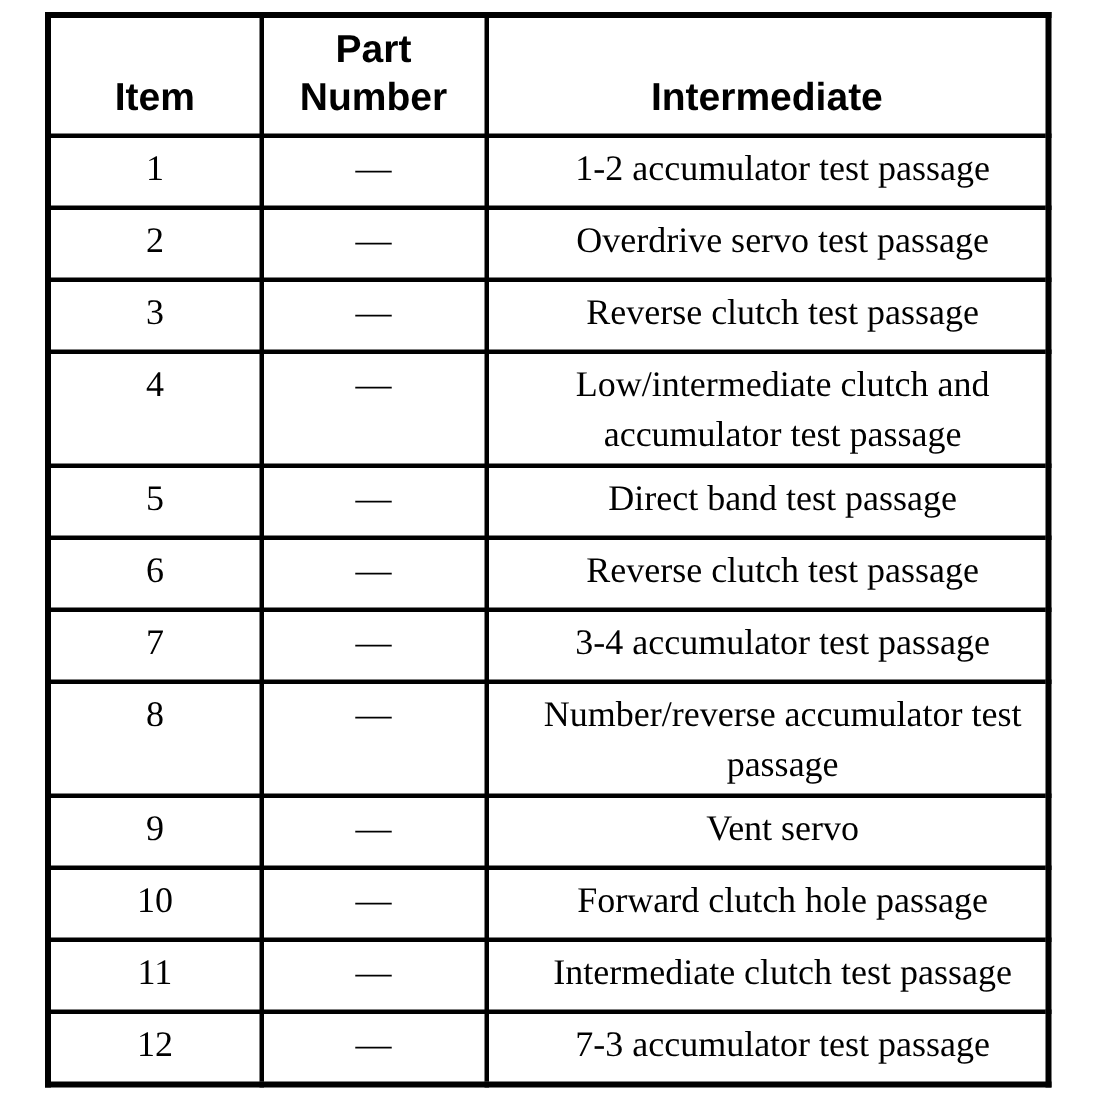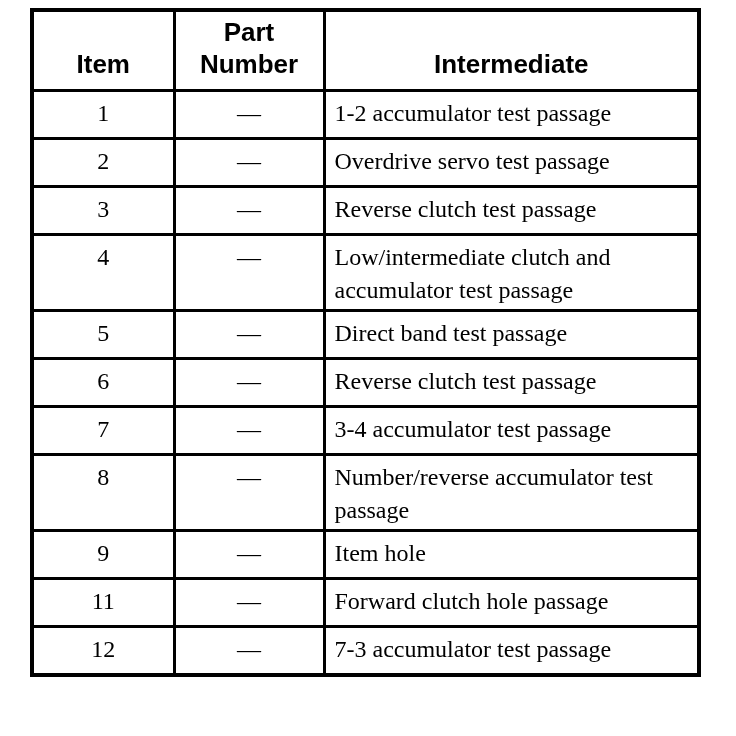--- a/index.html
+++ b/index.html
@@ -53,22 +53,22 @@
     padding: 5px 4px 2px 4px;
     height: 38px;
   }
 
   .parts-table td.cell-item,
   .parts-table td.cell-part {
     text-align: center;
   }
 
   .parts-table td.cell-desc {
-    text-align: left;
-    padding-left: 9px;
+    text-align: center;
+    padding-left: 27px;
     padding-right: 6px;
   }
 </style>
 </head>
 <body>
 
 <div class="page">
   <table class="parts-table">
     <colgroup>
       <col class="c-item">
@@ -119,26 +119,31 @@
         <td class="cell-desc">3-4 accumulator test passage</td>
       </tr>
       <tr>
         <td class="cell-item">8</td>
         <td class="cell-part">—</td>
         <td class="cell-desc">Number/reverse accumulator test passage</td>
       </tr>
       <tr>
         <td class="cell-item">9</td>
         <td class="cell-part">—</td>
-        <td class="cell-desc">Item hole</td>
+        <td class="cell-desc">Vent servo</td>
+      </tr>
+      <tr>
+        <td class="cell-item">10</td>
+        <td class="cell-part">—</td>
+        <td class="cell-desc">Forward clutch hole passage</td>
       </tr>
       <tr>
         <td class="cell-item">11</td>
         <td class="cell-part">—</td>
-        <td class="cell-desc">Forward clutch hole passage</td>
+        <td class="cell-desc">Intermediate clutch test passage</td>
       </tr>
       <tr>
         <td class="cell-item">12</td>
         <td class="cell-part">—</td>
         <td class="cell-desc">7-3 accumulator test passage</td>
       </tr>
     </tbody>
   </table>
 </div>
 

